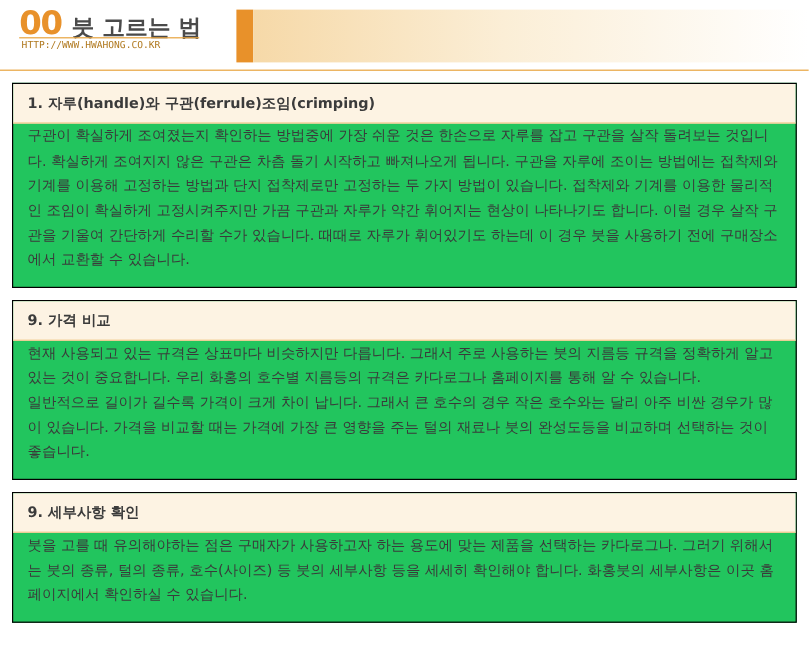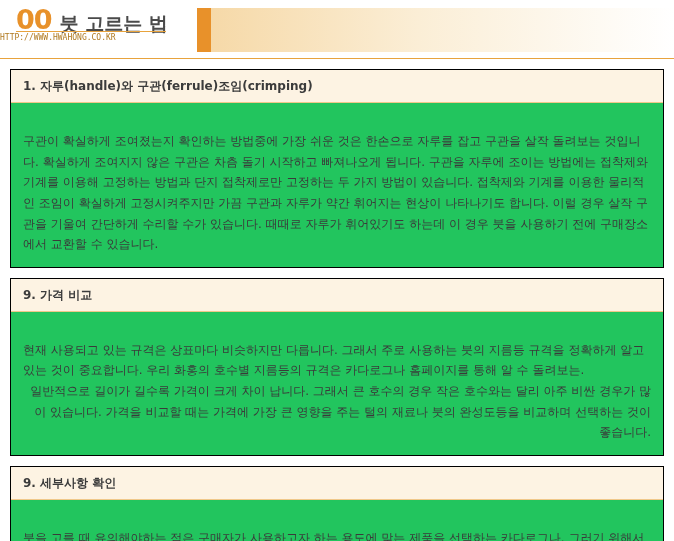--- a/index.html
+++ b/index.html
@@ -42,21 +42,21 @@
   .header-title {
     font-size: 19px;
     font-weight: bold;
     color: #4a4a4a;
     margin-left: 8px;
     margin-top: 7px;
     line-height: 1;
   }
   .header-url {
     position: absolute;
-    left: 0;
+    left: 18px;
     top: 33px;
     font-family: "DejaVu Sans Mono", "Liberation Mono", monospace;
     font-size: 8px;
     color: #b0791f;
     letter-spacing: 0px;
   }
   .header-underline {
     position: absolute;
     left: 16px;
     top: 31px;
@@ -92,31 +92,30 @@
   }
   .section-head {
     background: #fdf3e3;
     border-bottom: 1px solid #f0c88a;
     padding: 8px 12px 7px 12px;
     font-size: 12px;
     font-weight: bold;
     color: #3b3b3b;
   }
   .section-body {
-    padding: 28px 12px 12px 12px;
+    padding: 0 12px 12px 12px;
     font-size: 12px;
     line-height: 1.72;
     color: #3a3a3a;
   }
   .section-body p {
     margin: 0;
   }
   .section-body p + p {
     margin-top: 0;
-    text-align: right;
   }
 </style>
 </head>
 <body>
 
 <div class="header">
   <div class="header-left">
     <span class="header-num">00</span>
     <span class="header-title">붓 고르는 법</span>
   </div>
@@ -131,21 +130,21 @@
   <div class="section">
     <div class="section-head">1. 자루(handle)와 구관(ferrule)조임(crimping)</div>
     <div class="section-body">
       <p>구관이 확실하게 조여졌는지 확인하는 방법중에 가장 쉬운 것은 한손으로 자루를 잡고 구관을 살작 돌려보는 것입니다. 확실하게 조여지지 않은 구관은 차츰 돌기 시작하고 빠져나오게 됩니다. 구관을 자루에 조이는 방법에는 접착제와 기계를 이용해 고정하는 방법과 단지 접착제로만 고정하는 두 가지 방법이 있습니다. 접착제와 기계를 이용한 물리적인 조임이 확실하게 고정시켜주지만 가끔 구관과 자루가 약간 휘어지는 현상이 나타나기도 합니다. 이럴 경우 살작 구관을 기울여 간단하게 수리할 수가 있습니다. 때때로 자루가 휘어있기도 하는데 이 경우 붓을 사용하기 전에 구매장소에서 교환할 수 있습니다.</p>
     </div>
   </div>
 
   <div class="section">
     <div class="section-head">9. 가격 비교</div>
     <div class="section-body">
-      <p>현재 사용되고 있는 규격은 상표마다 비슷하지만 다릅니다. 그래서 주로 사용하는 붓의 지름등 규격을 정확하게 알고 있는 것이 중요합니다. 우리 화홍의 호수별 지름등의 규격은 카다로그나 홈페이지를 통해 알 수 돌려보는.</p>
+      <p>현재 사용되고 있는 규격은 상표마다 비슷하지만 다릅니다. 그래서 주로 사용하는 붓의 지름등 규격을 정확하게 알고 있는 것이 중요합니다. 우리 화홍의 호수별 지름등의 규격은 카다로그나 홈페이지를 통해 알 수 있습니다.</p>
       <p>일반적으로 길이가 길수록 가격이 크게 차이 납니다. 그래서 큰 호수의 경우 작은 호수와는 달리 아주 비싼 경우가 많이 있습니다. 가격을 비교할 때는 가격에 가장 큰 영향을 주는 털의 재료나 붓의 완성도등을 비교하며 선택하는 것이 좋습니다.</p>
     </div>
   </div>
 
   <div class="section">
     <div class="section-head">9. 세부사항 확인</div>
     <div class="section-body">
       <p>붓을 고를 때 유의해야하는 점은 구매자가 사용하고자 하는 용도에 맞는 제품을 선택하는 카다로그나. 그러기 위해서는 붓의 종류, 털의 종류, 호수(사이즈) 등 붓의 세부사항 등을 세세히 확인해야 합니다. 화홍붓의 세부사항은 이곳 홈페이지에서 확인하실 수 있습니다.</p>
     </div>
   </div>

